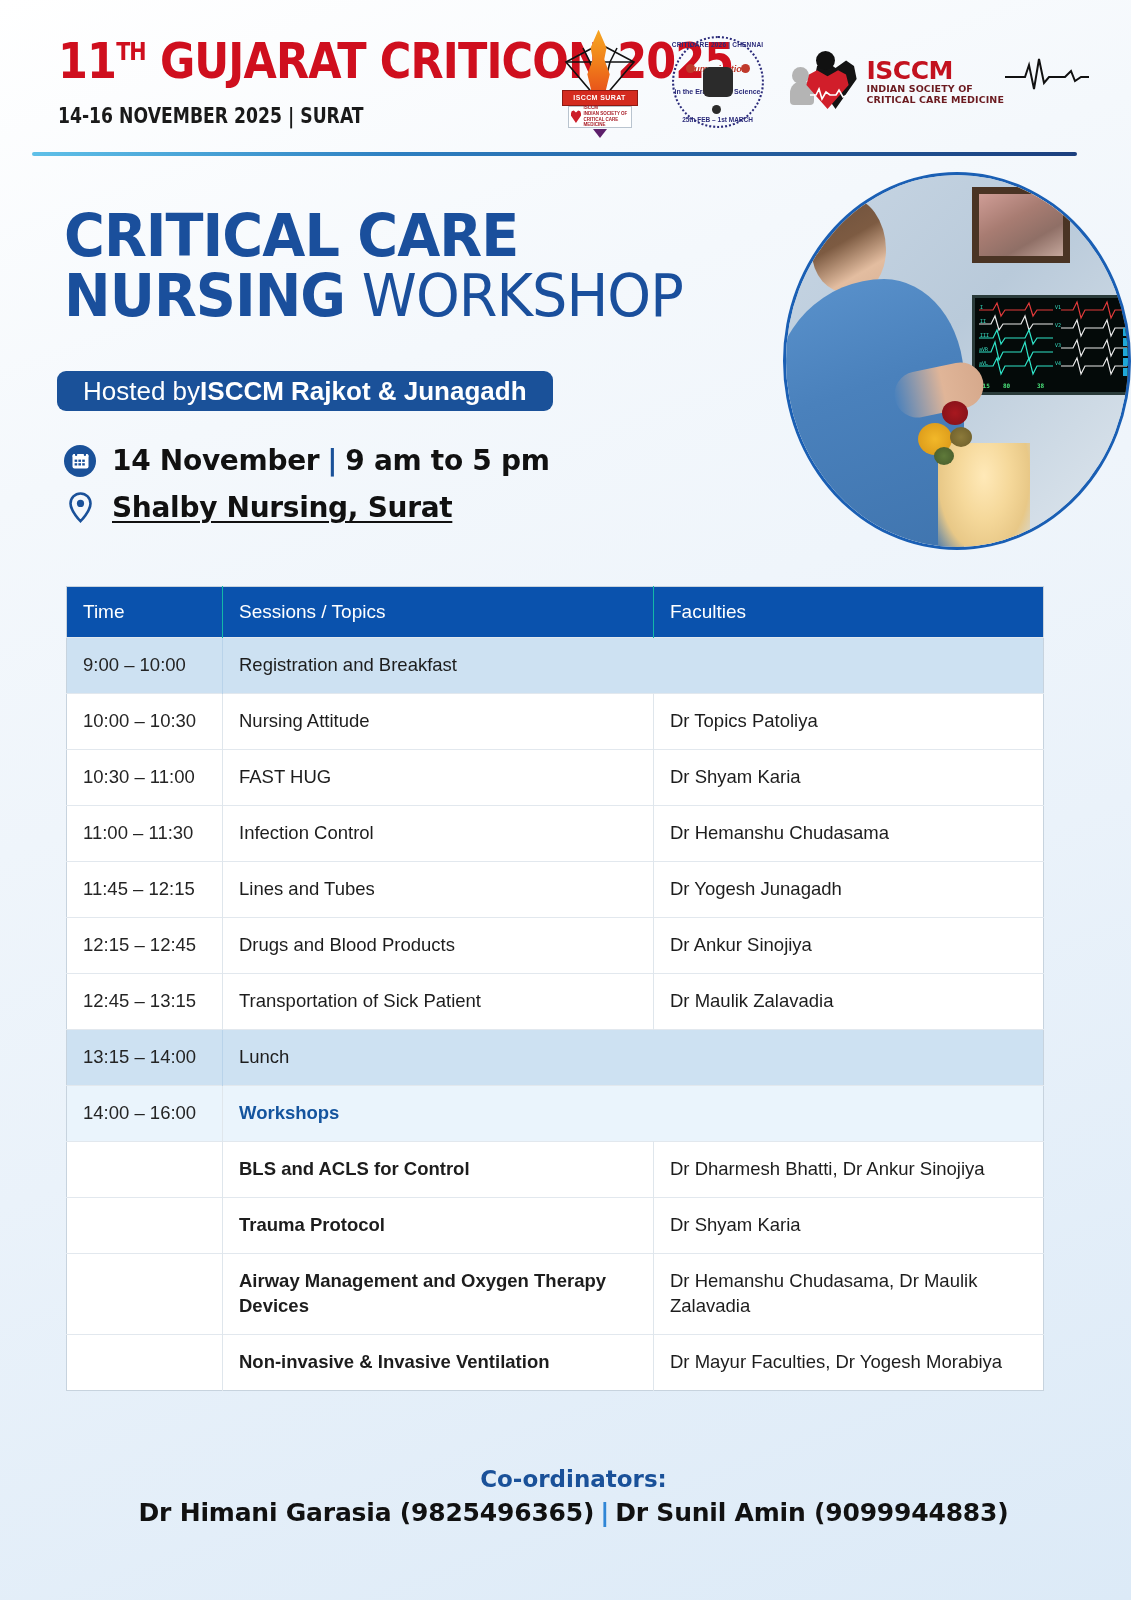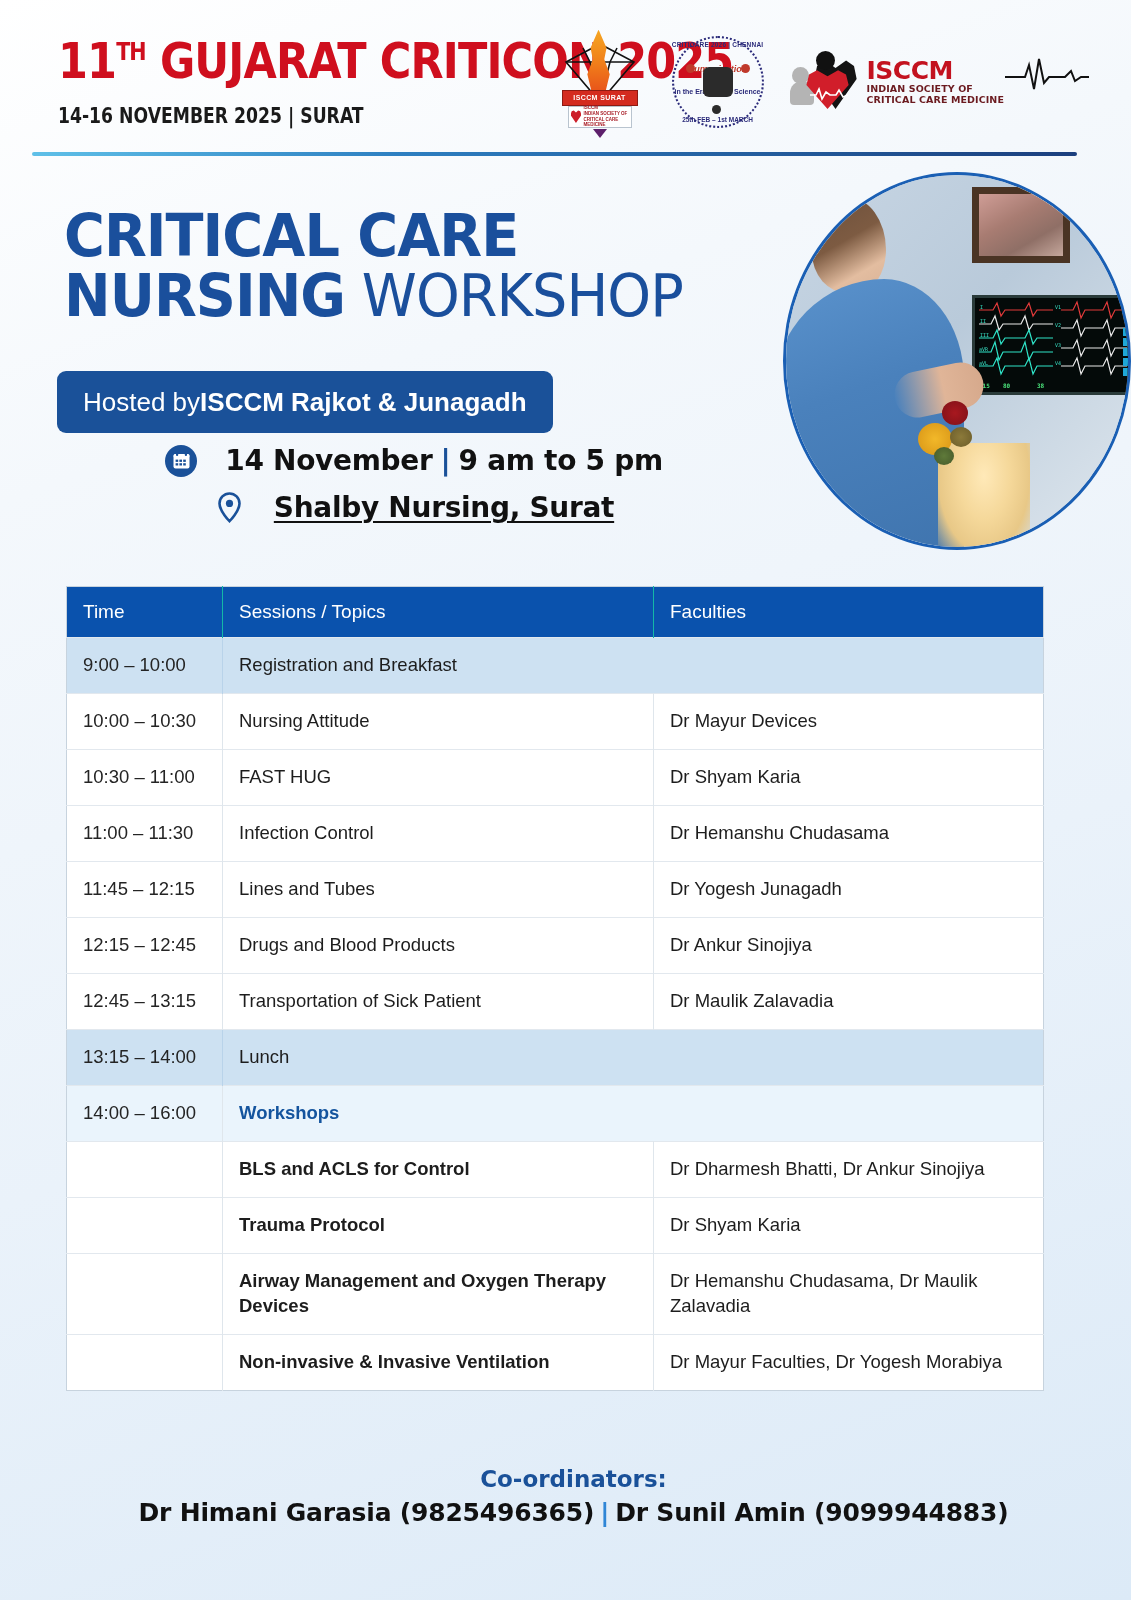--- a/index.html
+++ b/index.html
@@ -109,28 +109,28 @@
 
   .title-block{ position:absolute; left:64px; top:206px; width:740px; }
   .t-line1{ font-family:"DejaVu Sans",sans-serif; font-weight:bold; font-size:58px; color:#1a4f9c;
     line-height:1.04; letter-spacing:-1px; transform:scaleX(0.96); transform-origin:left center; }
   .t-line2{ font-family:"DejaVu Sans",sans-serif; font-size:58px; color:#1a4f9c;
     line-height:1.04; letter-spacing:-1px; transform:scaleX(0.96); transform-origin:left center; }
   .t-line2 b{ font-weight:bold; }
   .t-line2 span.light{ font-weight:normal; }
 
   .badge{
-    position:absolute; left:57px; top:371px; height:62px; padding:0 26px;
+    position:absolute; left:57px; top:371px; height:40px; padding:0 26px;
     background:#1a5199; border-radius:9px; display:flex; align-items:center;
     color:#fff; font-size:26px; white-space:nowrap;
   }
   .badge b{ font-weight:bold; }
 
   .meta{ position:absolute; left:64px; top:444px; width:700px; }
-  .meta-row{ display:flex; align-items:center; gap:28px; margin-bottom:14px;justify-content:center; }
+  .meta-row{ display:flex; align-items:center; gap:16px; margin-bottom:14px; }
   .ic-cal{ width:32px; height:32px; border-radius:50%; background:#1a5199;
     display:flex; align-items:center; justify-content:center; flex:0 0 auto; }
   .ic-pin{ width:32px; height:32px; display:flex; align-items:center; justify-content:center; flex:0 0 auto; }
   .meta-txt{ font-family:"DejaVu Sans",sans-serif; font-weight:bold; font-size:28px; color:#111; letter-spacing:-.3px; }
   .meta-txt .sep{ color:#1a5199; font-weight:bold; padding:0 8px; }
   .meta-txt.under{ text-decoration:underline; text-underline-offset:4px; text-decoration-thickness:2px; }
 
   
   .tbl{ position:absolute; left:66px; top:586px; width:977px;
         border:1px solid #c7d3de; border-collapse:collapse; table-layout:fixed; background:#fff; }
@@ -333,21 +333,21 @@
     </tr>
   </thead>
   <tbody id="schedule-body">
       <tr class="hl">
         <td class="tm">9:00 – 10:00</td>
         <td colspan="2">Registration and Breakfast</td>
       </tr>
       <tr>
         <td class="tm">10:00 – 10:30</td>
         <td>Nursing Attitude</td>
-        <td>Dr Mayur Devices</td>
+        <td>Dr Topics Patoliya</td>
       </tr>
       <tr>
         <td class="tm">10:30 – 11:00</td>
         <td>FAST HUG</td>
         <td>Dr Shyam Karia</td>
       </tr>
       <tr>
         <td class="tm">11:00 – 11:30</td>
         <td>Infection Control</td>
         <td>Dr Hemanshu Chudasama</td>

